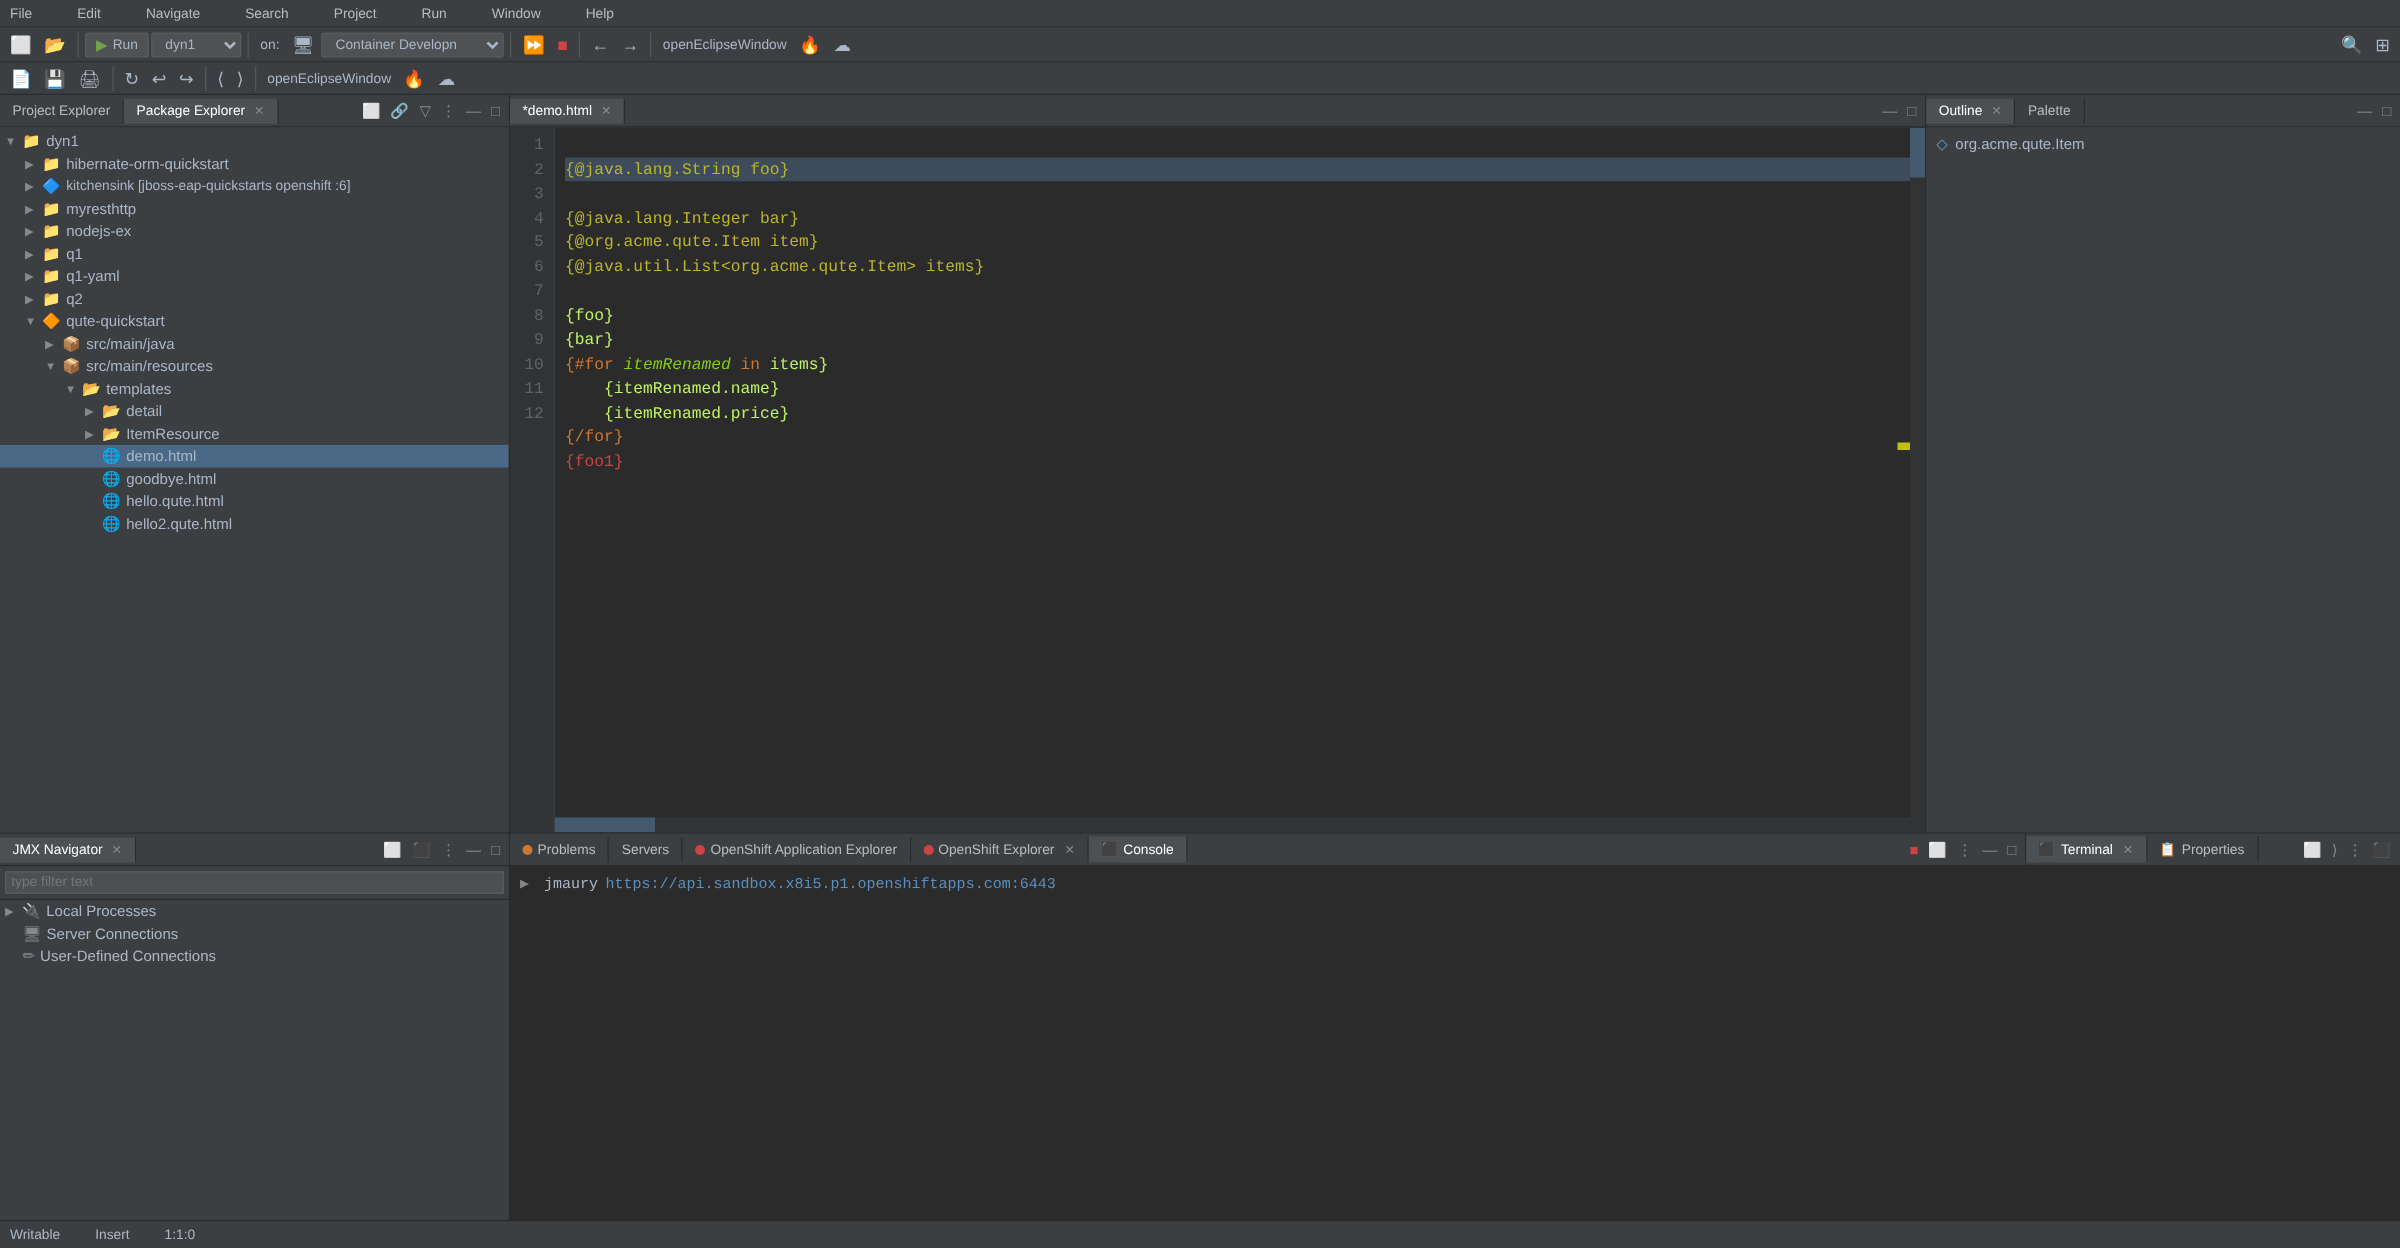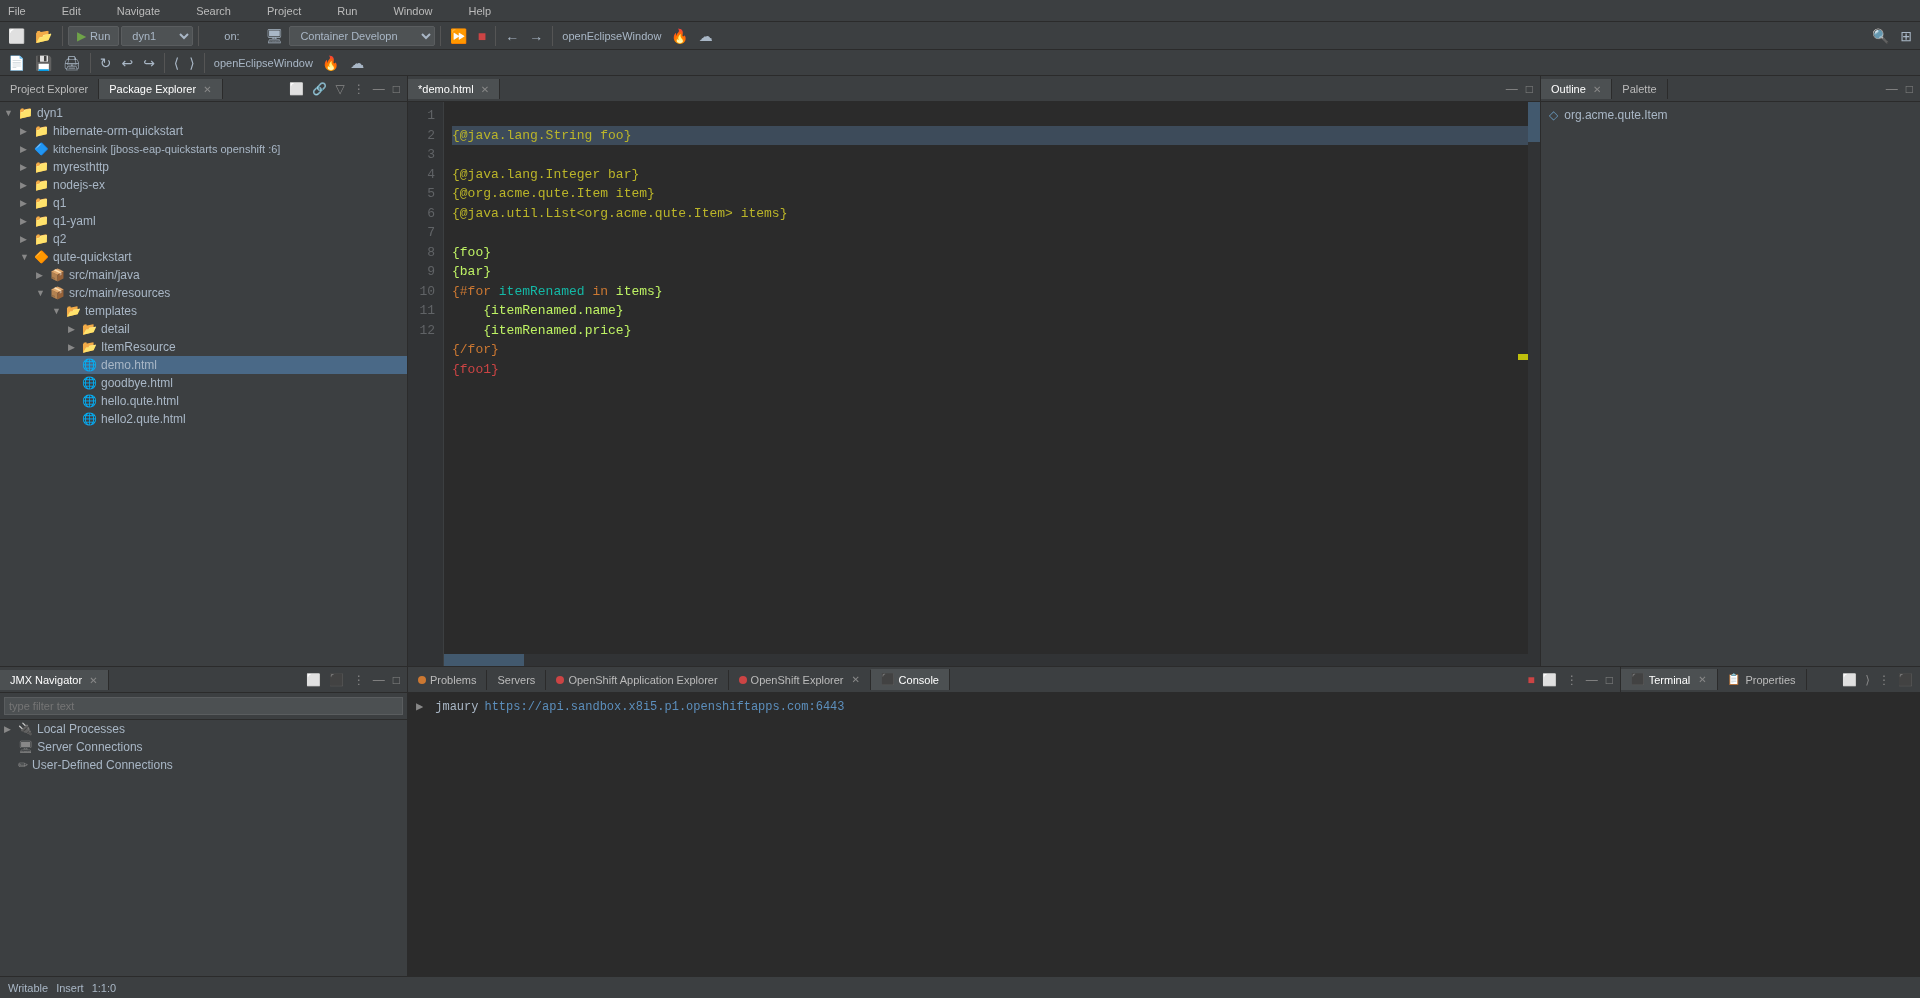--- a/index.html
+++ b/index.html
@@ -71,21 +71,21 @@
     .run-dropdown {
       background: #4e5254;
       border: 1px solid #5a5d5f;
       color: #a9b7c6;
       font-size: 11px;
       padding: 2px 20px 2px 6px;
       cursor: pointer;
       border-radius: 2px;
       min-width: 60px;
     }
-    .on-label { color: #a9b7c6; font-size: 11px; margin: 0 20px; }
+    .on-label { color: #a9b7c6; font-size: 11px; margin: 0 4px; }
     .container-dropdown {
       background: #4e5254;
       border: 1px solid #5a5d5f;
       color: #a9b7c6;
       font-size: 11px;
       padding: 2px 20px 2px 6px;
       cursor: pointer;
       border-radius: 2px;
       min-width: 130px;
     }
@@ -206,38 +206,38 @@
     }
     .editor-line-selected {
       background: #3d4b5a;
       display: block;
     }
 
     
     .code-annotation { color: #bbb529; }
     .code-template { color: #bef264; }
     .code-keyword { color: #cc7832; }
-    .code-var { color: #14b8a6; }
+    .code-var { color: #84cc16; font-style: italic; }
 
     
     .editor-area::-webkit-scrollbar { width: 8px; height: 8px; }
     .editor-area::-webkit-scrollbar-track { background: #2b2b2b; }
     .editor-area::-webkit-scrollbar-thumb { background: #555; }
 
     
     .status-bar {
       height: 22px;
       background: #3c3f41;
       border-top: 1px solid #2b2b2b;
       display: flex;
       align-items: center;
       padding: 0 8px;
       font-size: 11px;
       color: #888;
-      gap: 8px;
+      gap: 28px;
     }
     .status-item { color: #a9b7c6; }
 
     
     .outline-content {
       flex: 1;
       background: #3c3f41;
       overflow-y: auto;
       padding: 4px;
     }

